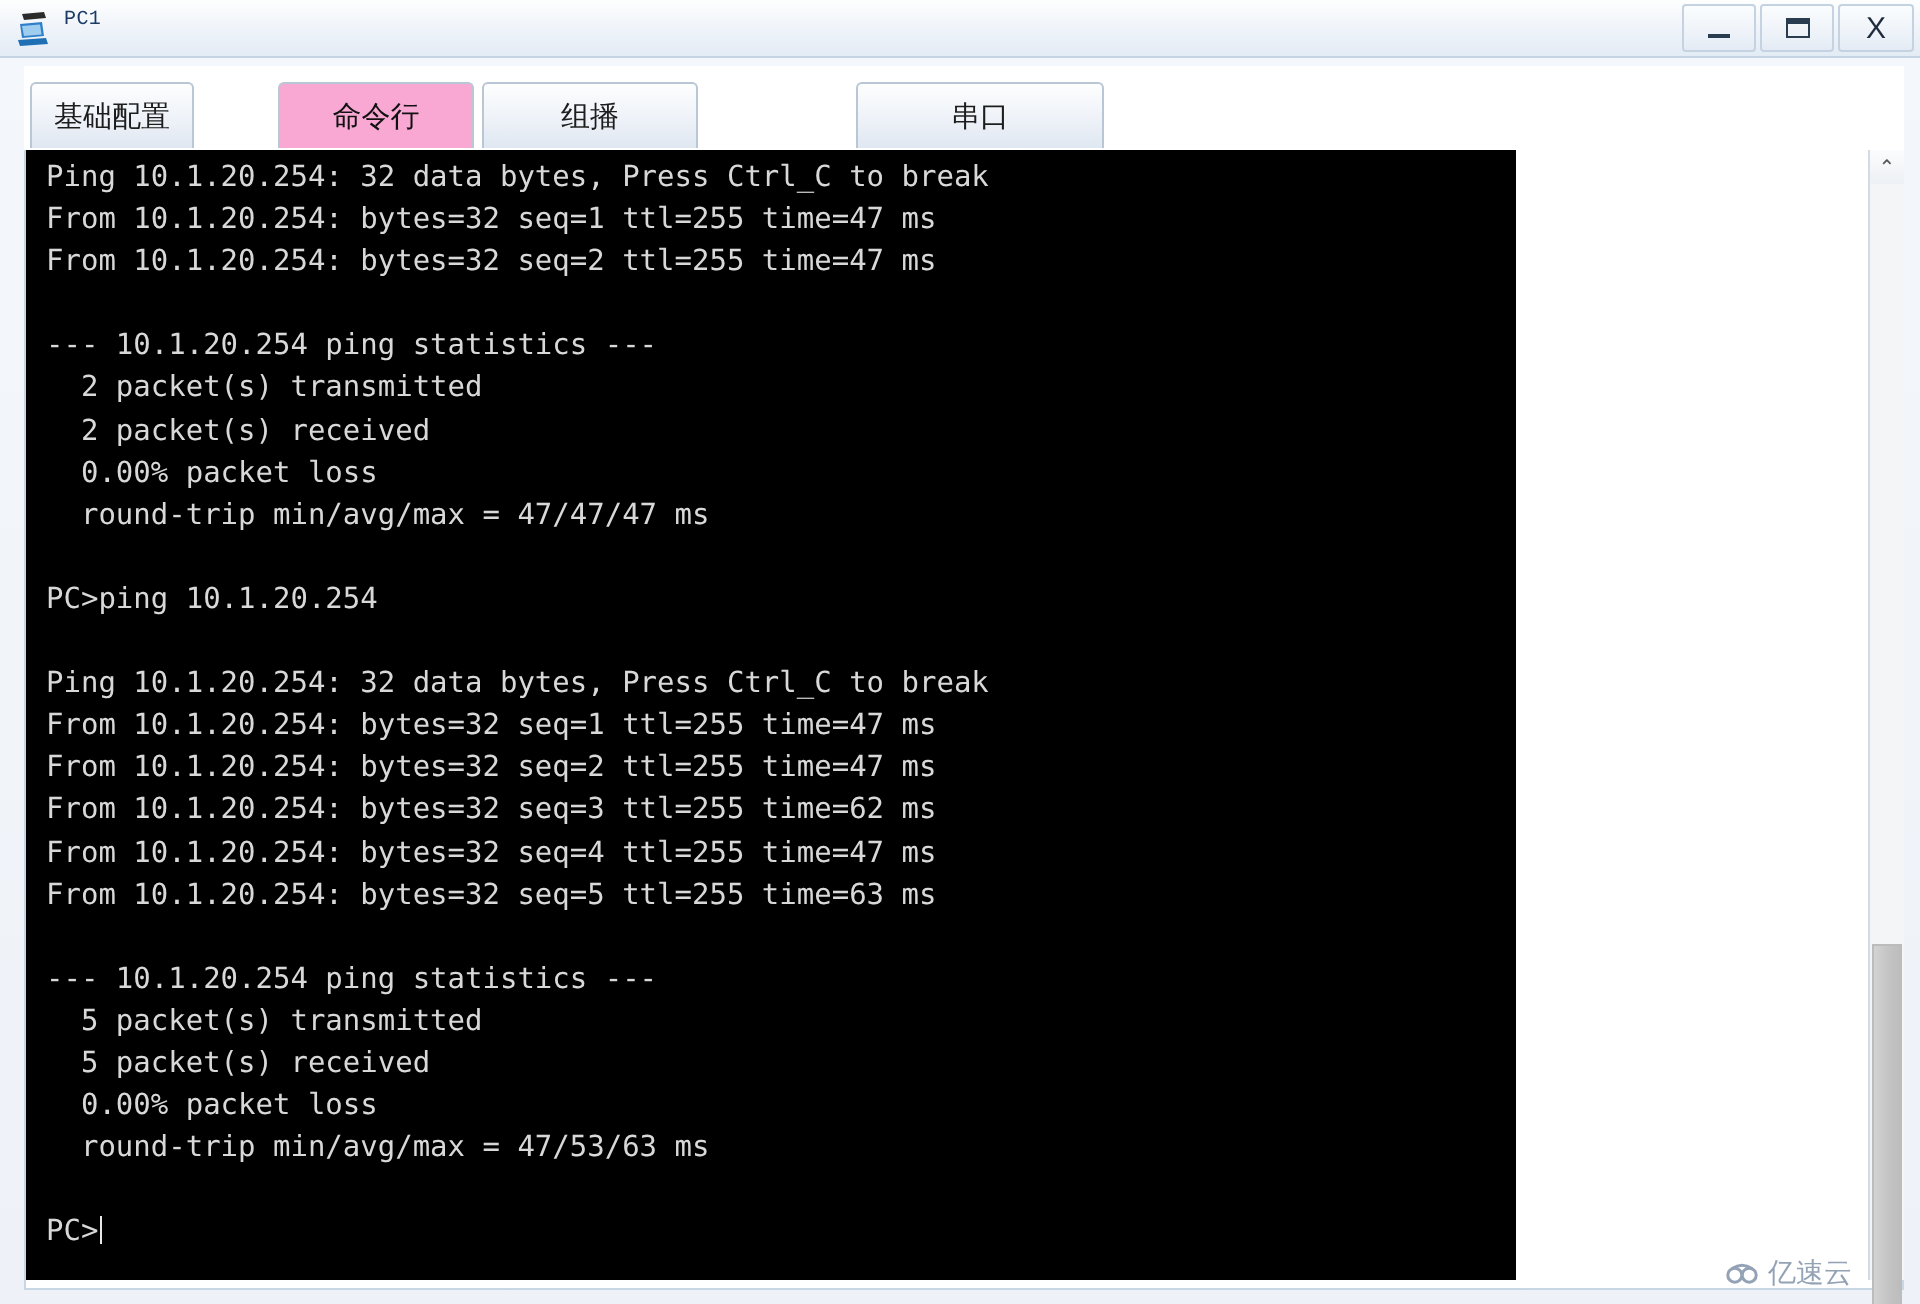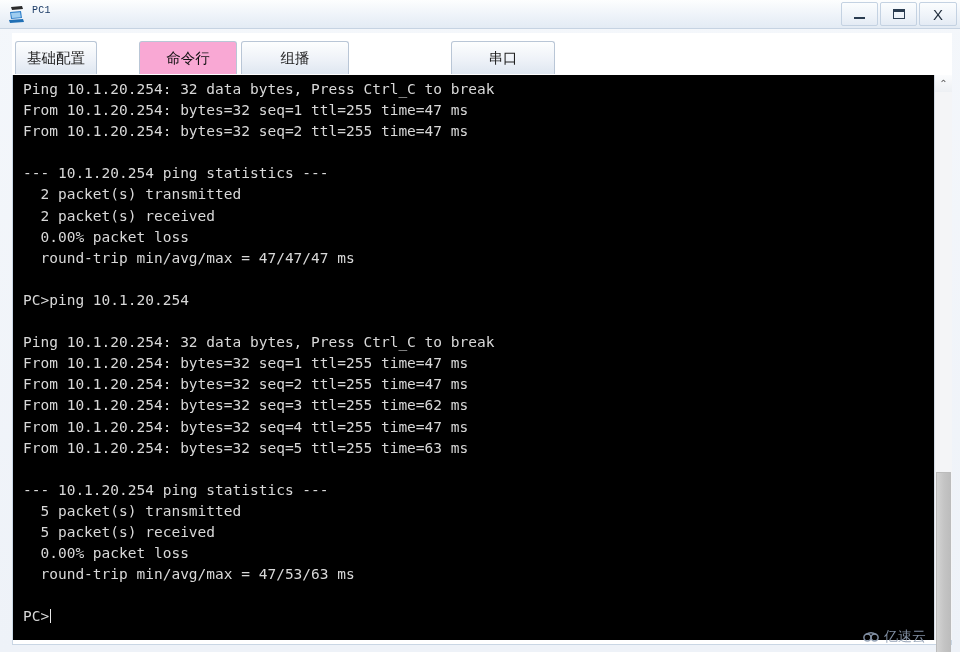--- a/index.html
+++ b/index.html
@@ -122,21 +122,21 @@
   .tab.active {
     background: #f9a8d4;
     border-color: #b9c6d6;
     color: #111;
   }
 
   
   #terminal {
     position: absolute;
     left: 13px; top: 75px;
-    width: 921px; height: 565px;
+    width: 745px; height: 565px;
     background: #000000;
     overflow: hidden;
     box-sizing: border-box;
   }
   #term-lines {
     position: absolute;
     left: 10px; top: 4px;
     width: 905px;
     font-family: "DejaVu Sans Mono", "Liberation Mono", monospace;
     font-size: 14.5px;
@@ -236,21 +236,21 @@
   <div id="tabstrip">
       <div class="tab" style="left: 3px; width: 82px;">
         <span>基础配置</span>
       </div>
       <div class="tab active" style="left: 127px; width: 98px;">
         <span>命令行</span>
       </div>
       <div class="tab" style="left: 229px; width: 108px;">
         <span>组播</span>
       </div>
-      <div class="tab" style="left: 439px; width: 104px; justify-content: center;">
+      <div class="tab" style="left: 416px; width: 124px; justify-content: center;">
         <span>串口</span>
       </div>
     </div>
 
   <div id="terminal">
     <div id="term-lines"><div class="tline">Ping 10.1.20.254: 32 data bytes, Press Ctrl_C to break</div><div class="tline">From 10.1.20.254: bytes=32 seq=1 ttl=255 time=47 ms</div><div class="tline">From 10.1.20.254: bytes=32 seq=2 ttl=255 time=47 ms</div><div class="tline"></div><div class="tline">--- 10.1.20.254 ping statistics ---</div><div class="tline">  2 packet(s) transmitted</div><div class="tline">  2 packet(s) received</div><div class="tline">  0.00% packet loss</div><div class="tline">  round-trip min/avg/max = 47/47/47 ms</div><div class="tline"></div><div class="tline">PC&gt;ping 10.1.20.254</div><div class="tline"></div><div class="tline">Ping 10.1.20.254: 32 data bytes, Press Ctrl_C to break</div><div class="tline">From 10.1.20.254: bytes=32 seq=1 ttl=255 time=47 ms</div><div class="tline">From 10.1.20.254: bytes=32 seq=2 ttl=255 time=47 ms</div><div class="tline">From 10.1.20.254: bytes=32 seq=3 ttl=255 time=62 ms</div><div class="tline">From 10.1.20.254: bytes=32 seq=4 ttl=255 time=47 ms</div><div class="tline">From 10.1.20.254: bytes=32 seq=5 ttl=255 time=63 ms</div><div class="tline"></div><div class="tline">--- 10.1.20.254 ping statistics ---</div><div class="tline">  5 packet(s) transmitted</div><div class="tline">  5 packet(s) received</div><div class="tline">  0.00% packet loss</div><div class="tline">  round-trip min/avg/max = 47/53/63 ms</div><div class="tline"></div><div class="tline"><span>PC&gt;</span><span class="cursor"></span></div></div>
   </div>
 
   <div id="scrollbar">
     <div id="scroll-up">⌃</div>

